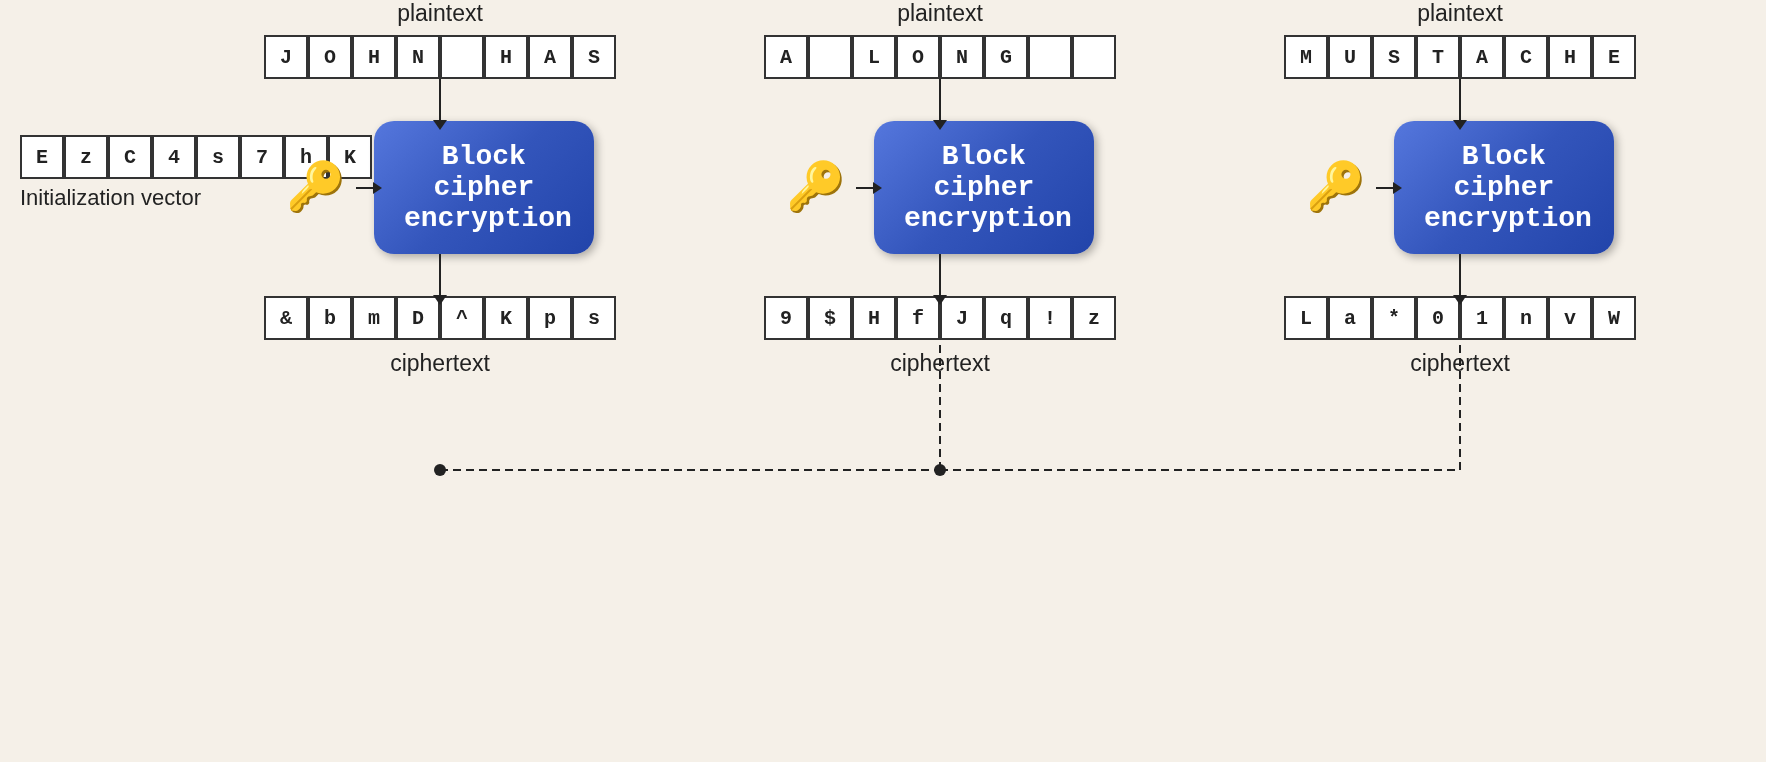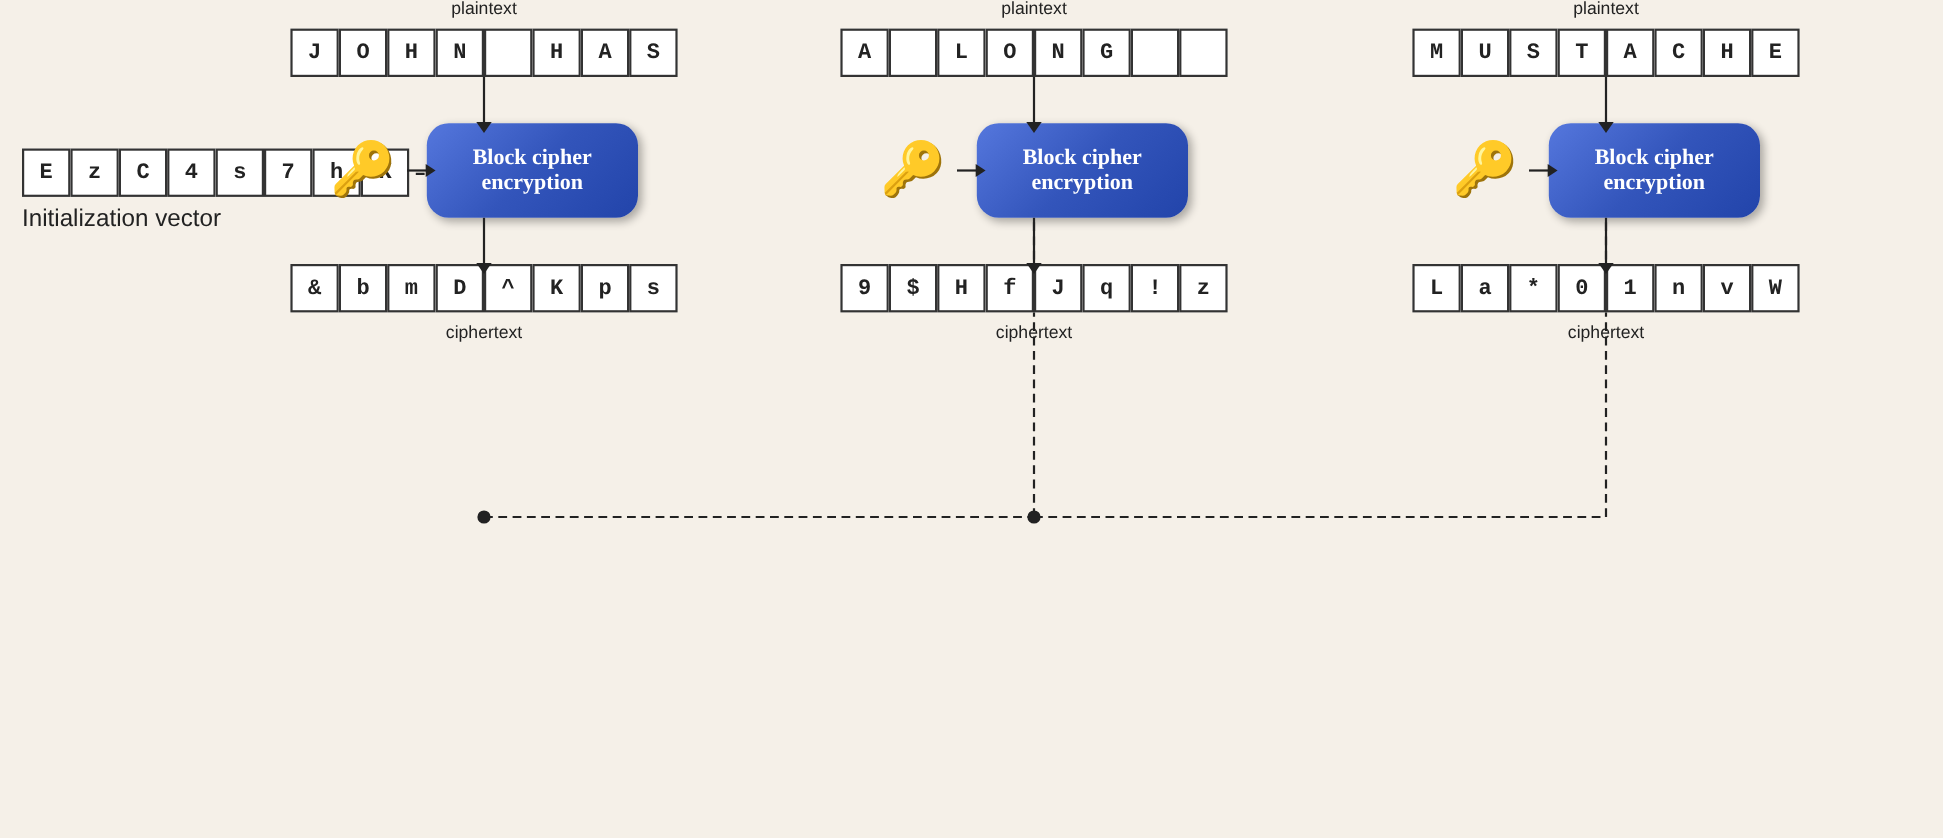--- a/index.html
+++ b/index.html
@@ -7,21 +7,21 @@
       background: #f5f0e8;
       font-family: 'Courier New', monospace;
       width: 1766px;
       height: 762px;
       overflow: hidden;
       position: relative;
     }
 
     .label {
       font-family: Arial, sans-serif;
-      font-size: 16px;
+      font-size: 23px;
       color: #222;
       margin-bottom: 8px;
       font-weight: normal;
     }
 
     .char-row {
       display: flex;
       flex-direction: row;
       gap: 0;
     }
@@ -50,25 +50,25 @@
       color: #222;
       margin-top: 6px;
       font-weight: normal;
     }
 
     .cipher-box {
       background: linear-gradient(135deg, #5577dd 0%, #3355bb 50%, #2244aa 100%);
       border-radius: 20px;
       padding: 20px 30px;
       color: white;
-      font-family: Liberation Serif, serif;
-      font-size: 20px;
+      font-family: Liberation Mono, monospace;
+      font-size: 28px;
       font-weight: bold;
       text-align: center;
-      width: 192px;
+      width: 220px;
       box-shadow: 3px 3px 8px rgba(0,0,0,0.3);
     }
 
     .key-cipher-row {
       display: flex;
       align-items: center;
       gap: 0;
     }
 
     .key-icon {

